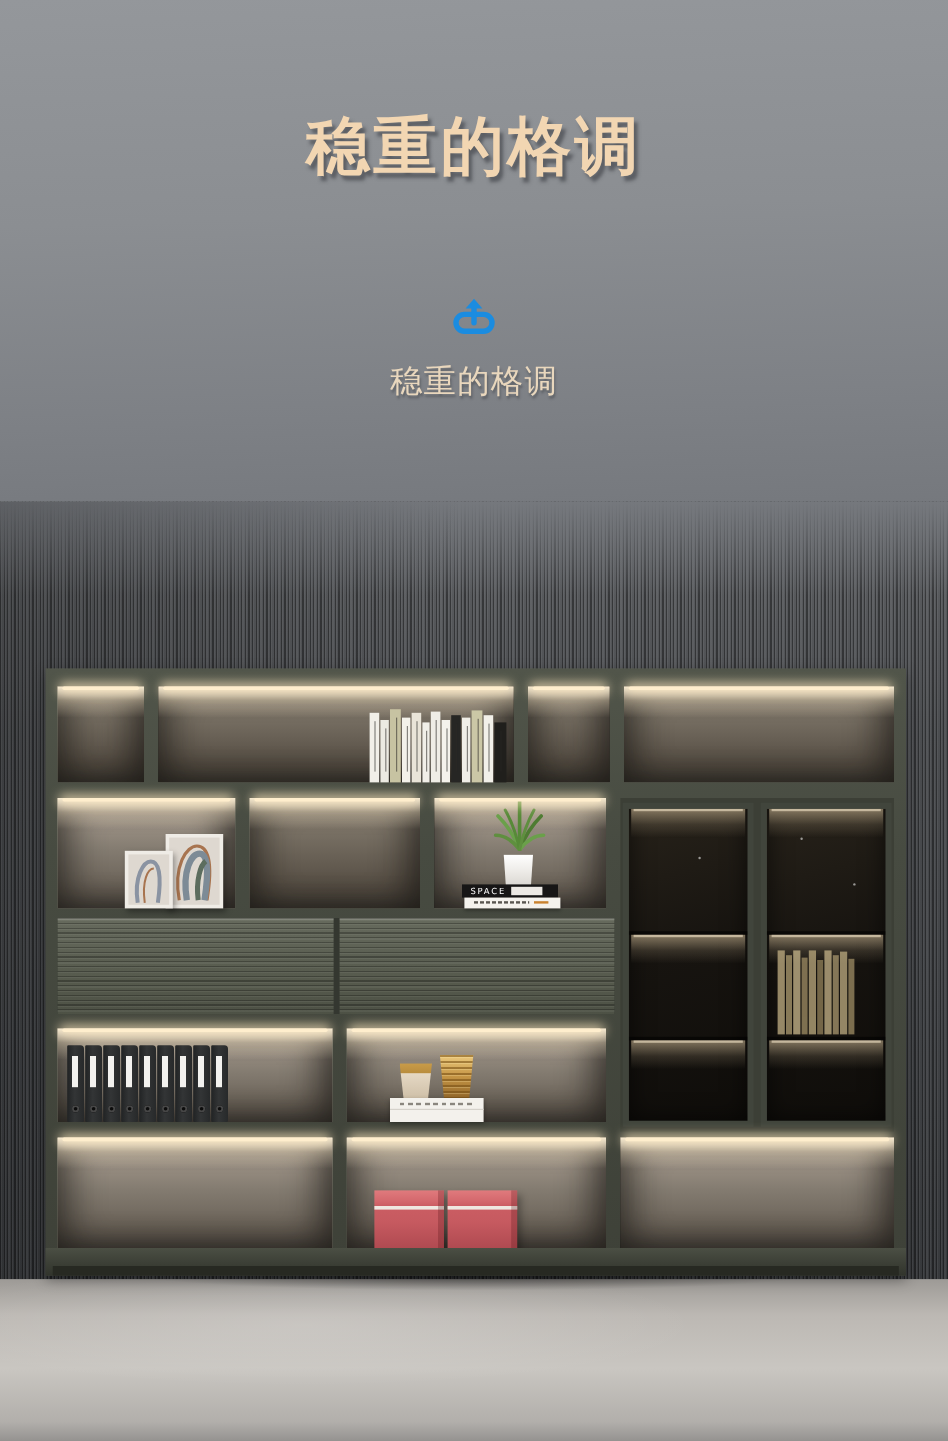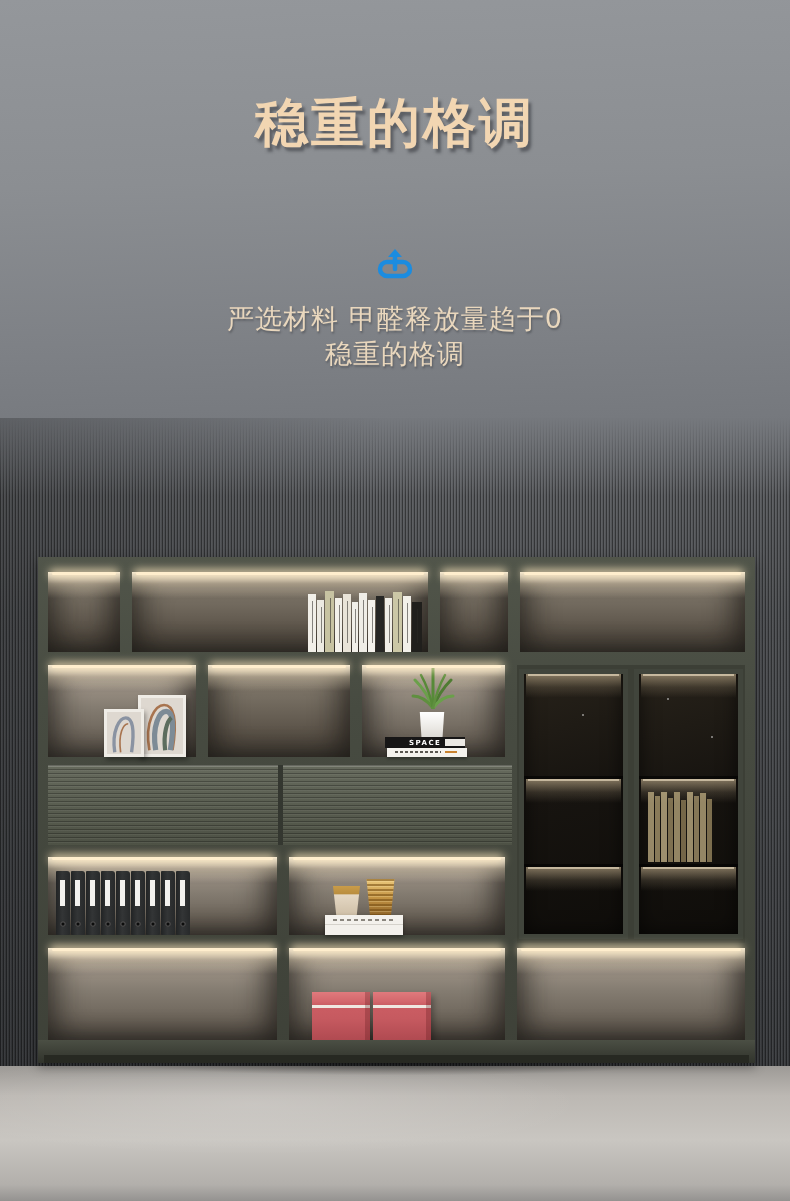--- a/index.html
+++ b/index.html
@@ -79,21 +79,21 @@
     box-shadow:2px 3px 5px rgba(0,0,0,.35);}
   .frame svg{display:block;background:#ded8d0;width:100%;height:100%;}
   .fr-s{left:8px;width:40px;height:48px;}
   .fr-l{left:42px;width:48px;height:62px;}
   .plant-set{position:absolute;left:23px;bottom:0;width:90px;}
   .leaves{position:absolute;left:22px;bottom:44px;}
   .pot{position:absolute;left:34px;bottom:18px;width:26px;height:27px;
     clip-path:polygon(3% 0,97% 0,90% 100%,10% 100%);
     background:linear-gradient(180deg,#ffffff 0%,#eceae6 55%,#d9d6d1 100%);}
   .sbook-top{position:absolute;left:0;bottom:9px;width:80px;height:11px;background:#171616;display:flex;align-items:center;}
-  .sbook-top .lbl{color:#fff;font-size:7px;font-weight:700;letter-spacing:1.5px;padding-left:24px;}
+  .sbook-top .lbl{color:#fff;font-size:7px;font-weight:400;letter-spacing:1.5px;padding-left:7px;}
   .sbook-top .tag{margin-left:4px;width:26px;height:7px;background:#ece9e4;}
   .sbook-bot{position:absolute;left:2px;bottom:0;width:80px;height:9px;background:#f4f2ed;
     box-shadow:0 2px 3px rgba(0,0,0,.3);}
   .sbook-bot::before{content:"";position:absolute;left:8px;right:26px;top:3px;height:2px;
     background:repeating-linear-gradient(90deg,#5a5751 0 3px,rgba(0,0,0,0) 3px 5px);}
   .sbook-bot::after{content:"";position:absolute;right:10px;top:3px;width:12px;height:2px;background:#c9822f;}
   .gold-set{position:absolute;left:36px;bottom:0;width:80px;}
   .gbooks{position:absolute;left:0;bottom:0;width:78px;height:20px;background:#f3f1ec;
     box-shadow:0 2px 4px rgba(0,0,0,.35);}
   .gbooks::before{content:"";position:absolute;left:0;right:0;top:9px;height:1px;background:#d5d2cb;}
@@ -128,21 +128,20 @@
 
   <div class="brand-icon">
     <svg width="40" height="32" viewBox="0 0 40 32">
       <rect x="5" y="15" width="30" height="14" rx="7" fill="none" stroke="#1b8ce0" stroke-width="4.5"></rect>
       <line x1="20" y1="9" x2="20" y2="22" stroke="#1b8ce0" stroke-width="4.5" stroke-linecap="round"></line>
       <polygon points="13,10 20,2 27,10" fill="#1b8ce0"></polygon>
     </svg>
   </div>
 
   <div class="subtext">
-    <div>严选材料 甲醛释放量趋于0</div>
     <div>稳重的格调</div>
   </div>
 
   <div class="cab">
 
     <div class="cell dk" style="left:10px;top:15px;width:72px;height:80px"></div>
     <div class="cell dk" style="left:94px;top:15px;width:296px;height:80px">
       <div class="top-books">
           <div class="spine" style="background: rgb(241, 239, 232); width: 8px; height: 58px;"></div>
           <div class="spine" style="background: rgb(236, 234, 226); width: 7px; height: 52px;"></div>

